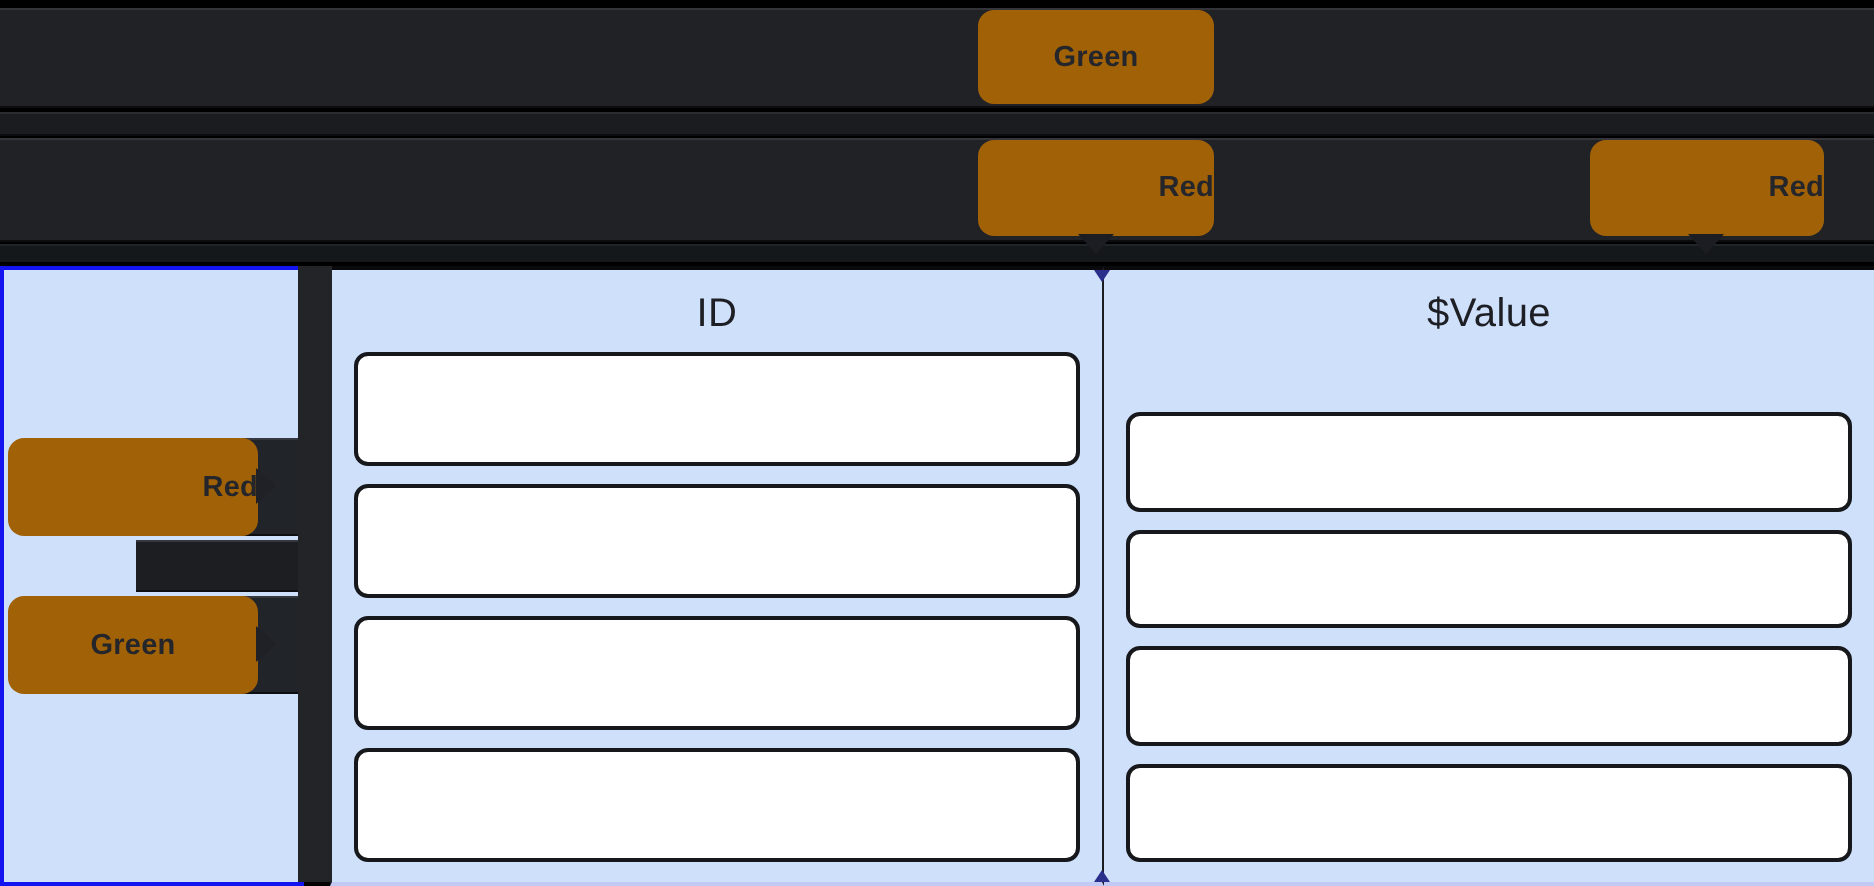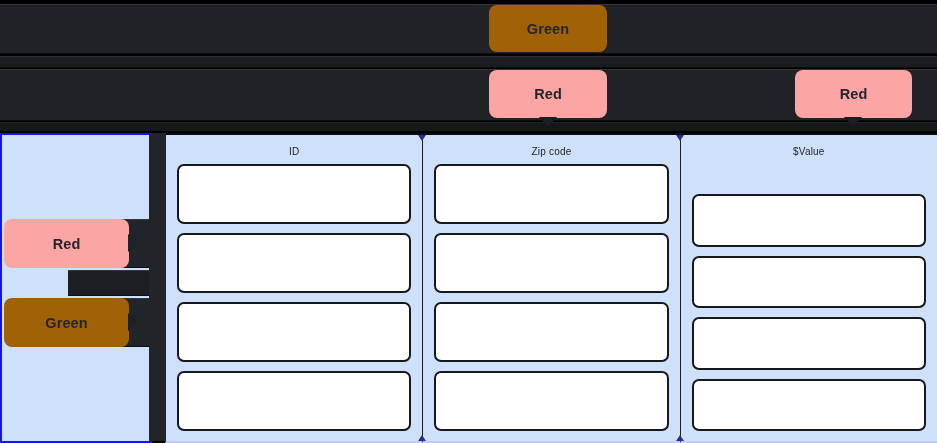--- a/index.html
+++ b/index.html
@@ -43,21 +43,21 @@
     justify-content: center;
     border-radius: 8px;
     font-size: 14.5px;
     font-weight: bold;
     color: #24262b;
     letter-spacing: .1px;
     box-sizing: border-box;
     z-index: 6;
   }
   .chip.green { background: #a16207; }
-  .chip.red   { background: #fca5a5; }
+  .chip.red   { background: #a16207; justify-content: flex-end; }
 
   
   .chip-arrow-down {
     position: absolute;
     width: 0; height: 0;
     border-left: 9px solid transparent;
     border-right: 9px solid transparent;
     border-top: 10px solid #1b1d22;
     z-index: 6;
   }
@@ -161,21 +161,21 @@
     display: flex;
     flex-direction: column;
     align-items: center;
   }
   .col:first-child { border-left: 1.5px solid #1a1c22; }
   .col:last-child  { border-right: none; gap: 30px; }
 
   .col-header {
     margin-top: 11px;
     margin-bottom: 7px;
-    font-size: 10px;
+    font-size: 20px;
     color: #1d1f24;
     font-weight: 400;
     letter-spacing: .2px;
     user-select: none;
   }
 
   .cells {
     flex: 1 1 auto;
     width: 100%;
     display: flex;
@@ -246,31 +246,20 @@
         <span>Green</span>
       </div>
       <div class="chip-arrow-right" id="arrow-green-left"></div>
     </div>
 
     <div id="gutter"></div>
 
     <div id="grid">
         <div class="col">
           <div class="col-header">ID</div>
-          <div class="cells">
-            <div class="cell"></div>
-            <div class="cell"></div>
-            <div class="cell"></div>
-            <div class="cell"></div>
-          </div>
-          <div class="notch top" style="right: -4px;"></div>
-          <div class="notch bottom" style="right: -4px;"></div>
-        </div>
-        <div class="col">
-          <div class="col-header">Zip code</div>
           <div class="cells">
             <div class="cell"></div>
             <div class="cell"></div>
             <div class="cell"></div>
             <div class="cell"></div>
           </div>
           <div class="notch top" style="right: -4px;"></div>
           <div class="notch bottom" style="right: -4px;"></div>
         </div>
         <div class="col">

